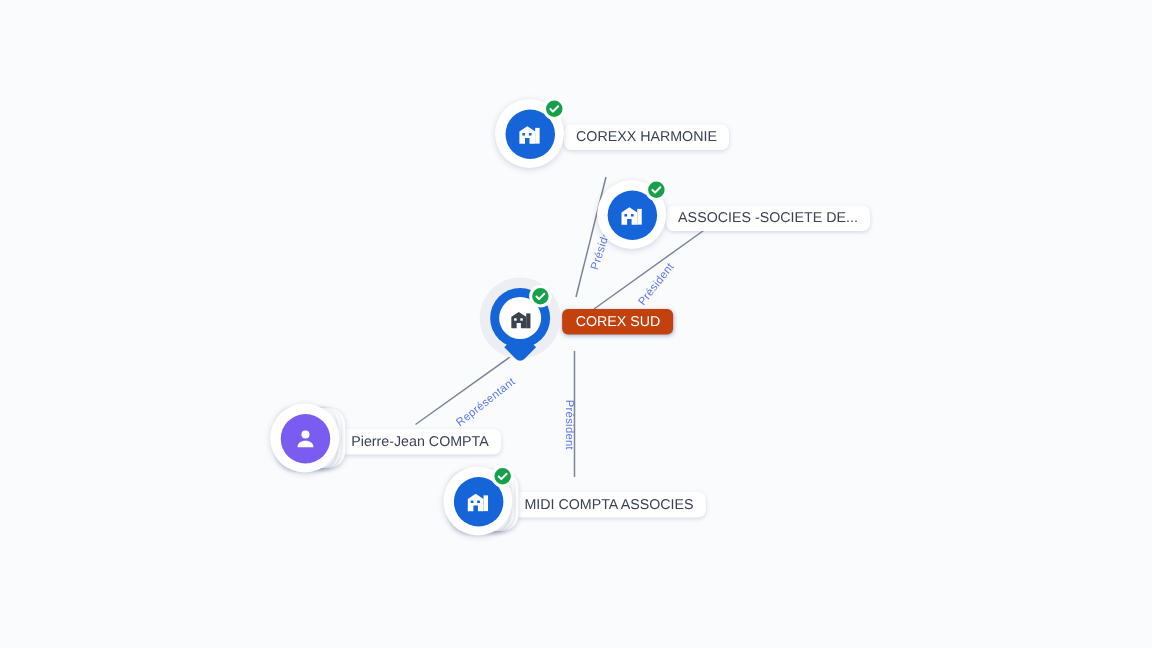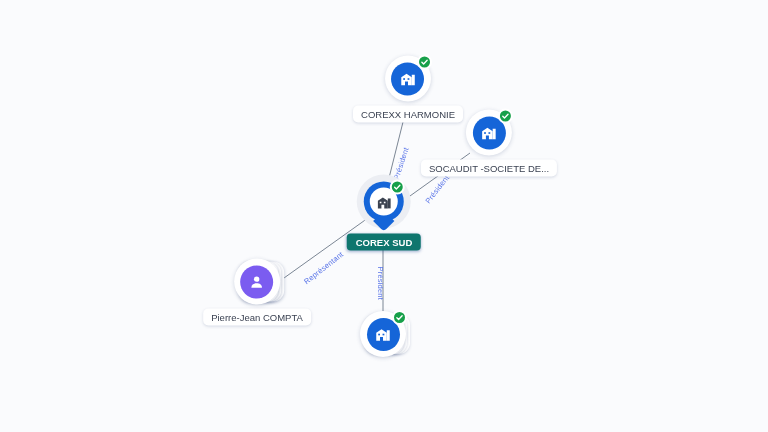--- a/index.html
+++ b/index.html
@@ -41,21 +41,21 @@
     position: absolute;
     width: 0;
     height: 0;
   }
   .node-inner {
     position: absolute;
     left: 50%;
     top: 50%;
     transform: translate(-50%, -50%);
     display: flex;
-    flex-direction: column;
+    flex-direction: row;
     align-items: center;
   }
 
   
   .stack {
     position: relative;
     width: 46px;
     height: 46px;
   }
   .plate {
@@ -166,23 +166,23 @@
     padding: 3px 8px;
     border-radius: 5px;
     background: #ffffff;
     color: #3b4252;
     font-size: 9.5px;
     line-height: 11px;
     white-space: nowrap;
     box-shadow: 0 1px 3px rgba(40,60,110,.18);
   }
   .label.selected {
-    background: #0f766e;
+    background: #c2410c;
     color: #ffffff;
-    font-weight: bold;
+    font-weight: normal;
     border-radius: 4px;
     padding: 3px 9px;
     box-shadow: 0 1px 3px rgba(20,60,140,.35);
   }
 </style>
 </head>
 <body>
 
 <div id="canvas">
 
@@ -237,21 +237,21 @@
                   <rect x="11.4" y="11.6" width="2.4" height="2.2" fill="#1565d8"></rect>
                 </svg>
               </div>
             </div>
             <div class="badge">
               <svg width="9" height="9" viewBox="0 0 24 24" aria-hidden="true">
                 <path fill="none" stroke="#ffffff" stroke-width="3.6" stroke-linecap="round" stroke-linejoin="round" d="M5 12.5l4.6 4.6L19 7.5"></path>
               </svg>
             </div>
           </div>
-          <div class="label">SOCAUDIT -SOCIETE DE...</div>
+          <div class="label">ASSOCIES -SOCIETE DE...</div>
         </div>
       </div>
       <div class="node" style="left: 384px; top: 212px;">
         <div class="node-inner">
           <div class="pin-wrap">
             <div class="pin-halo"></div>
             <div class="pin">
               <div class="pin-core">
                 <svg width="17" height="17" viewBox="0 0 24 24" aria-hidden="true">
                   <path fill="#3c4350" d="M3 21V10.2l7-4.6 7 4.6V21h-5v-5h-4v5H3z"></path>
@@ -303,17 +303,18 @@
                   <rect x="11.4" y="11.6" width="2.4" height="2.2" fill="#1565d8"></rect>
                 </svg>
               </div>
             </div>
             <div class="badge">
               <svg width="9" height="9" viewBox="0 0 24 24" aria-hidden="true">
                 <path fill="none" stroke="#ffffff" stroke-width="3.6" stroke-linecap="round" stroke-linejoin="round" d="M5 12.5l4.6 4.6L19 7.5"></path>
               </svg>
             </div>
           </div>
+          <div class="label">MIDI COMPTA ASSOCIES</div>
         </div>
       </div>
     </div>
 
 </div>
 
 </body></html>

